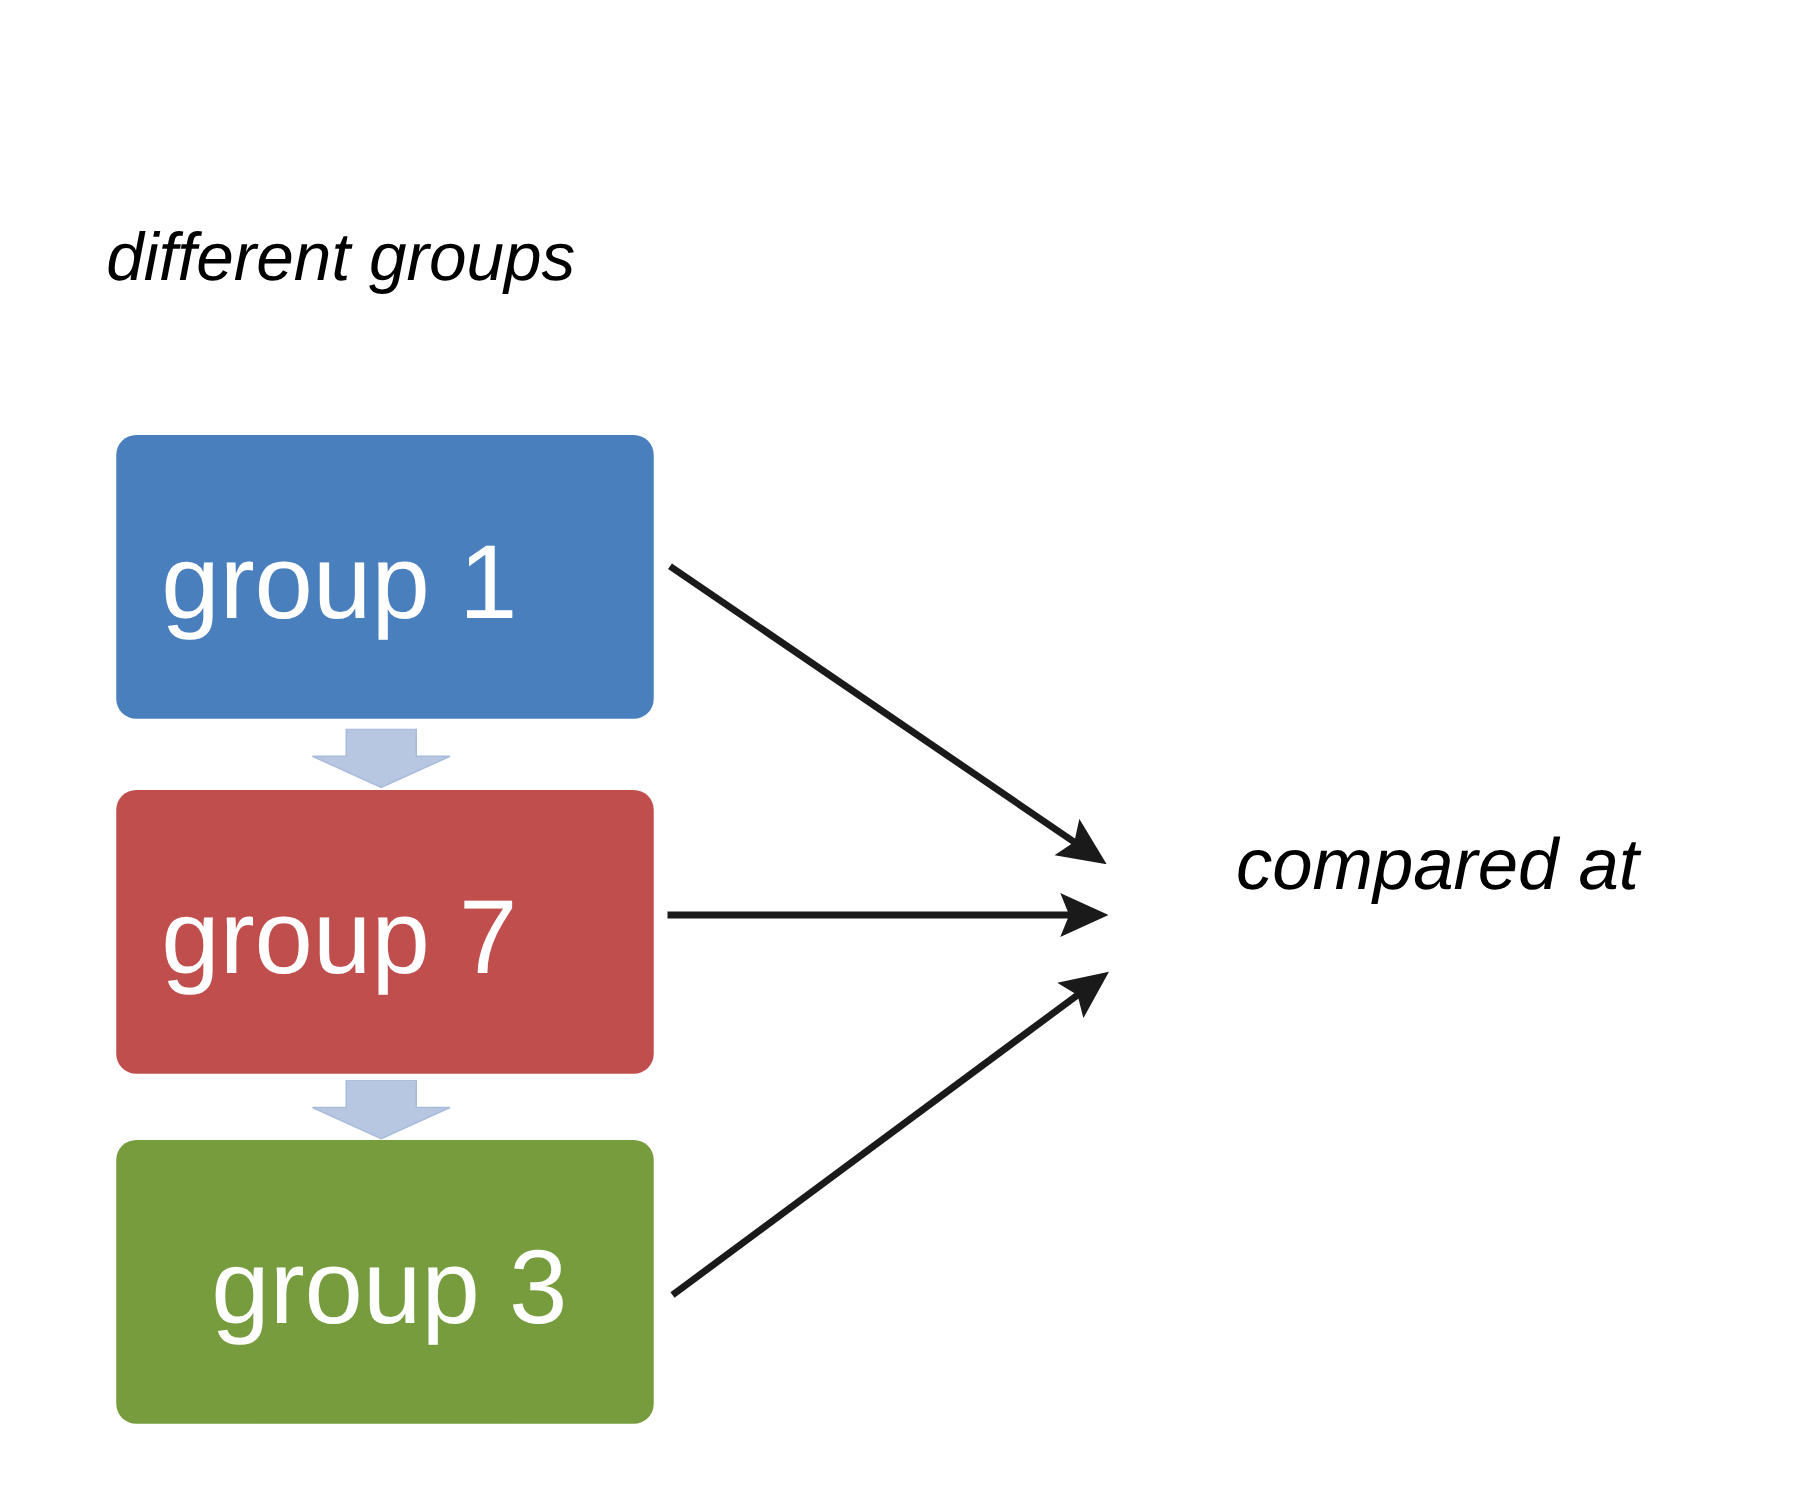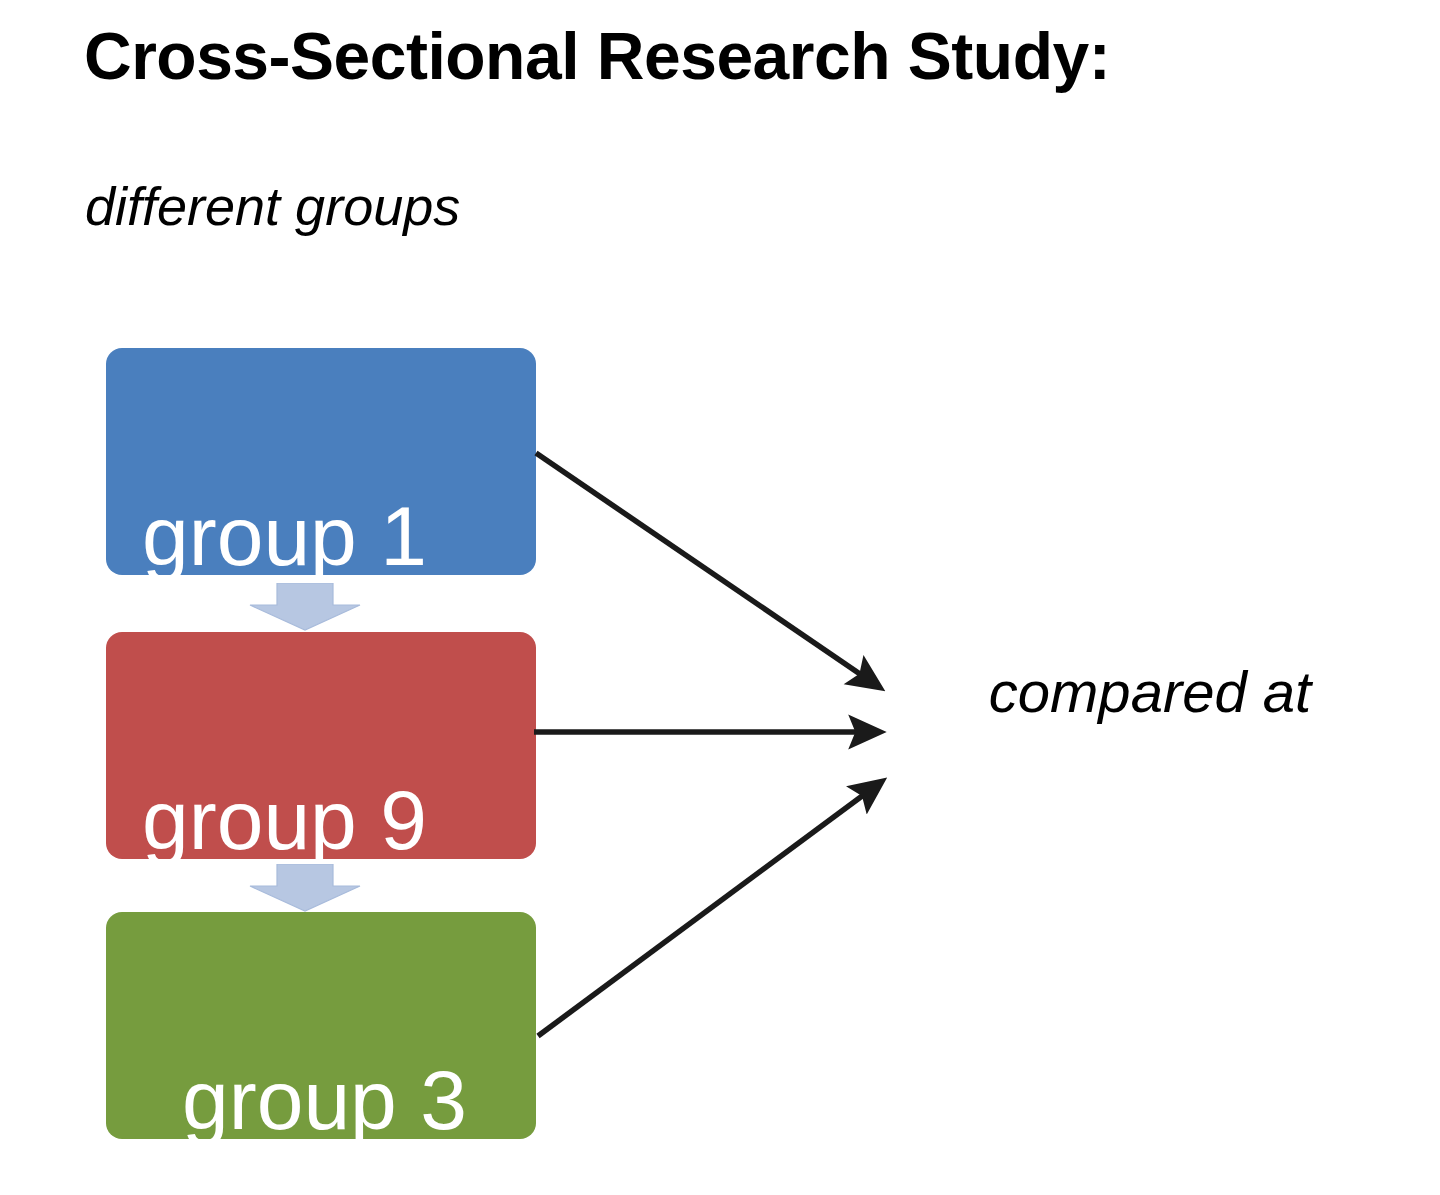--- a/index.html
+++ b/index.html
@@ -39,27 +39,27 @@
     font-size: 54px;
     font-style: italic;
     color: #000000;
     white-space: nowrap;
     line-height: 1.05;
   }
 
   
   .group-box {
     position: absolute;
-    left: 106px;
+    left: 93px;
     width: 430px;
     height: 227px;
     border-radius: 16px;
     box-sizing: border-box;
     display: flex;
-    align-items: flex-end;
+    align-items: center;
     justify-content: flex-start;
   }
   .group-box .label {
     color: #ffffff;
     font-size: 84px;
     line-height: 1;
     font-weight: normal;
     padding-left: 36px;
     white-space: nowrap;
     letter-spacing: 0px;
@@ -101,34 +101,33 @@
     color: #000000;
     line-height: 1.16;
   }
   .caption .line { display: block; white-space: nowrap; }
 </style>
 </head>
 <body>
 
 <div id="stage">
 
-  <div class="title">Cross-Sectional Research Study:</div>
 
   <div class="subtitle">different groups</div>
 
   <div class="group-box" id="box-1" style="background:#4a7fbe;">
     <span class="label">group 1</span>
   </div>
 
   <svg class="chevron" id="chev-1" viewBox="0 0 124 48">
     <polygon points="34,0 90,0 90,22 117,22 62,47 7,22 34,22" fill="#b7c7e2" stroke="#a8bbdb" stroke-width="1.2"></polygon>
   </svg>
 
   <div class="group-box" id="box-2" style="background:#c04e4c;">
-    <span class="label">group 9</span>
+    <span class="label">group 7</span>
   </div>
 
   <svg class="chevron" id="chev-2" viewBox="0 0 124 48">
     <polygon points="34,0 90,0 90,22 117,22 62,47 7,22 34,22" fill="#b7c7e2" stroke="#a8bbdb" stroke-width="1.2"></polygon>
   </svg>
 
   <div class="group-box" id="box-3" style="background:#769c3e;padding-left:40px;">
     <span class="label">group 3</span>
   </div>
 

